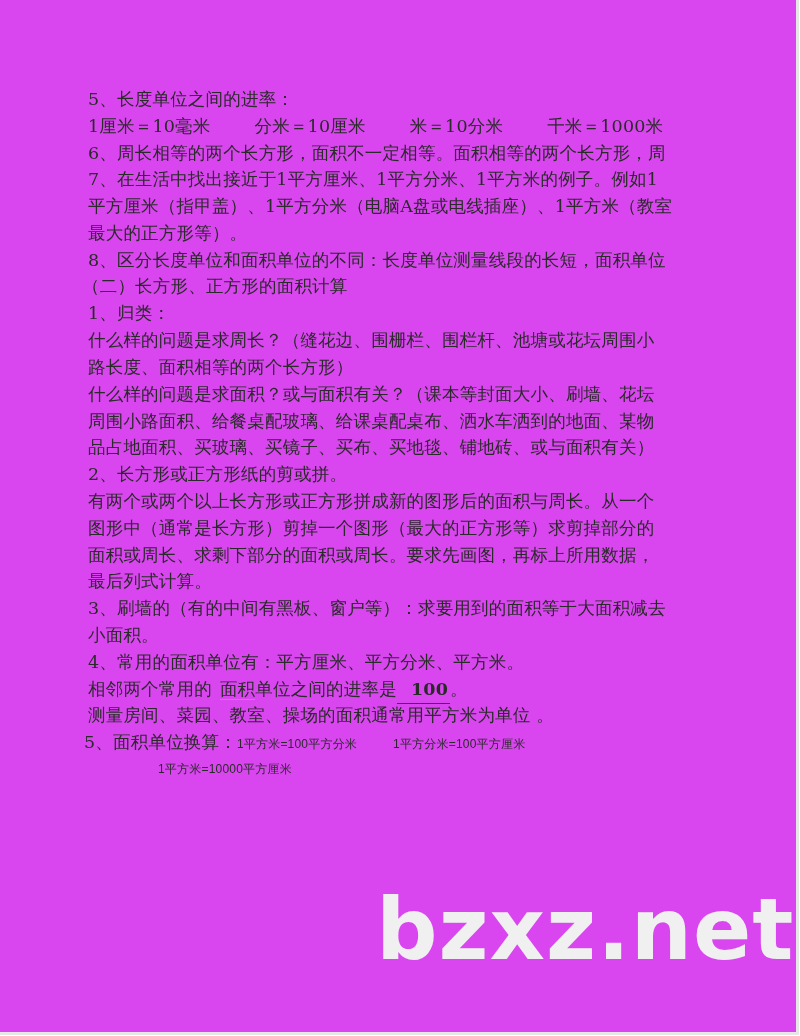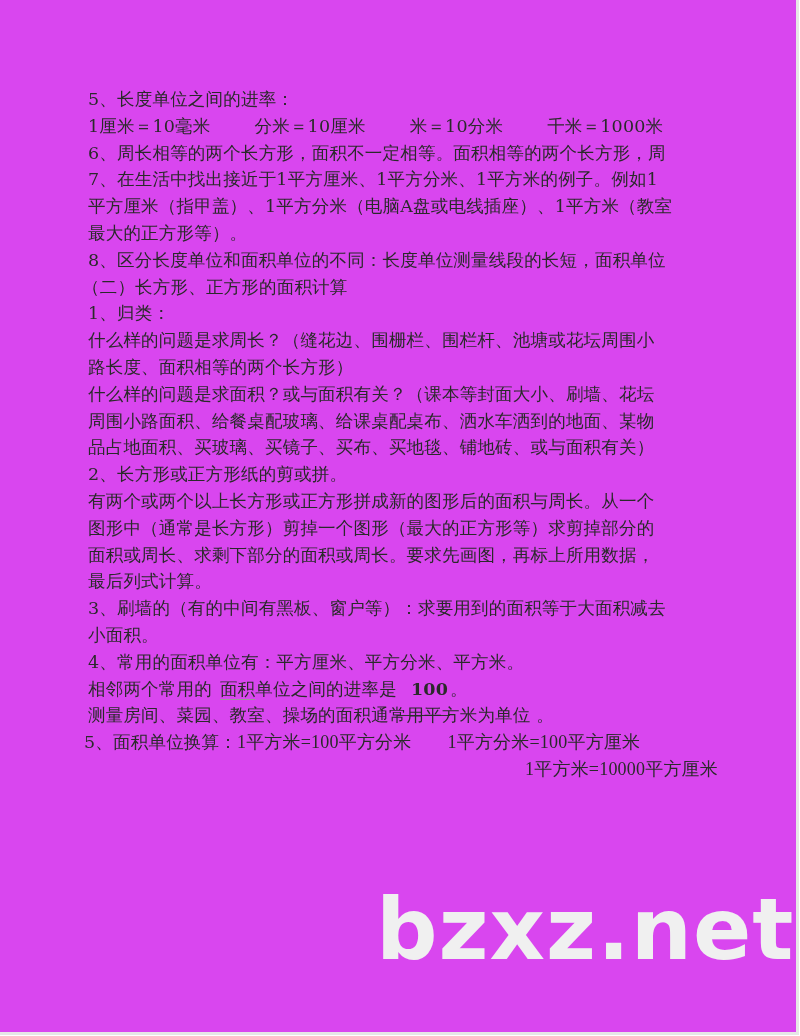--- a/index.html
+++ b/index.html
@@ -9,29 +9,29 @@
     background:#d946ef;
     border-right:3px solid #e6e6e6; border-bottom:3px solid #e6e6e6;
   }
   .content {
     position:absolute; left:88px; top:86px; width:630px;
     font-family:"DejaVu Serif", "Liberation Serif", serif;
     font-size:17.5px; color:#2a2a2a; letter-spacing:0.2px;
   }
   .line { height:26.8px; line-height:26.8px; white-space:nowrap; }
   .line.neg { margin-left:-4px; }
-  .line.neg2 { margin-left:-6px; }
+  .line.neg2 { margin-left:-6px;font-family:Liberation Mono, monospace; }
   .line.formula-2 { padding-left:70px; }
   .gap { display:inline-block; }
   .faint-u { border-bottom:1px solid #9a9a9a;margin-left:8px; }
   .blank {
-    display:inline-block; border-bottom:1px solid #333; padding:0 2px 16px 14px;
+    display:inline-block; border-bottom:1px solid #333; padding:0 2px 4px 14px;
     line-height:20px; font-weight:bold;
   }
-  .sans { font-family:Liberation Serif, serif; font-size:18px;text-align:right; }
+  .sans { font-family:Liberation Sans, sans-serif; font-size:12px; }
   .watermark {
     position:absolute; left:376px; top:886px;
     font-family:"DejaVu Sans", "Liberation Sans", sans-serif;
     font-weight:bold; font-size:86px; color:#f0f0f0; letter-spacing:1px;
     line-height:1;
   }
 </style>
 </head>
 <body>
 

